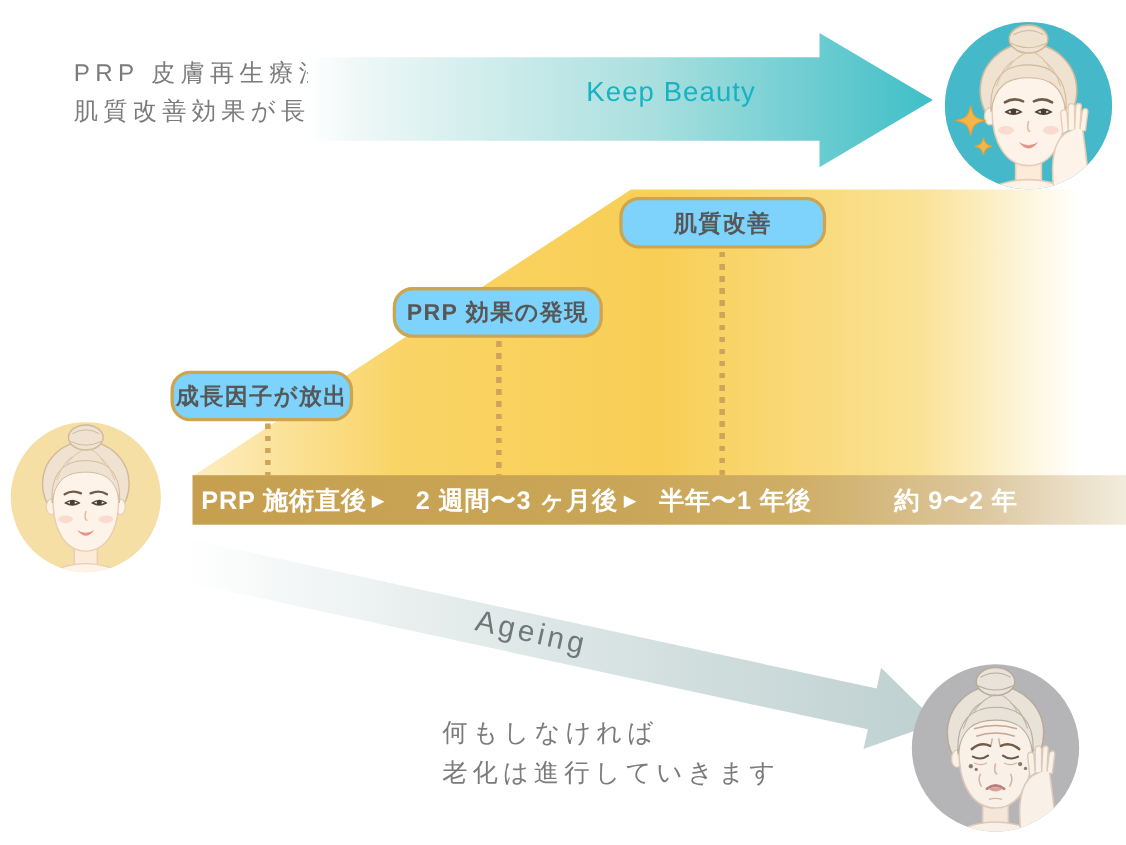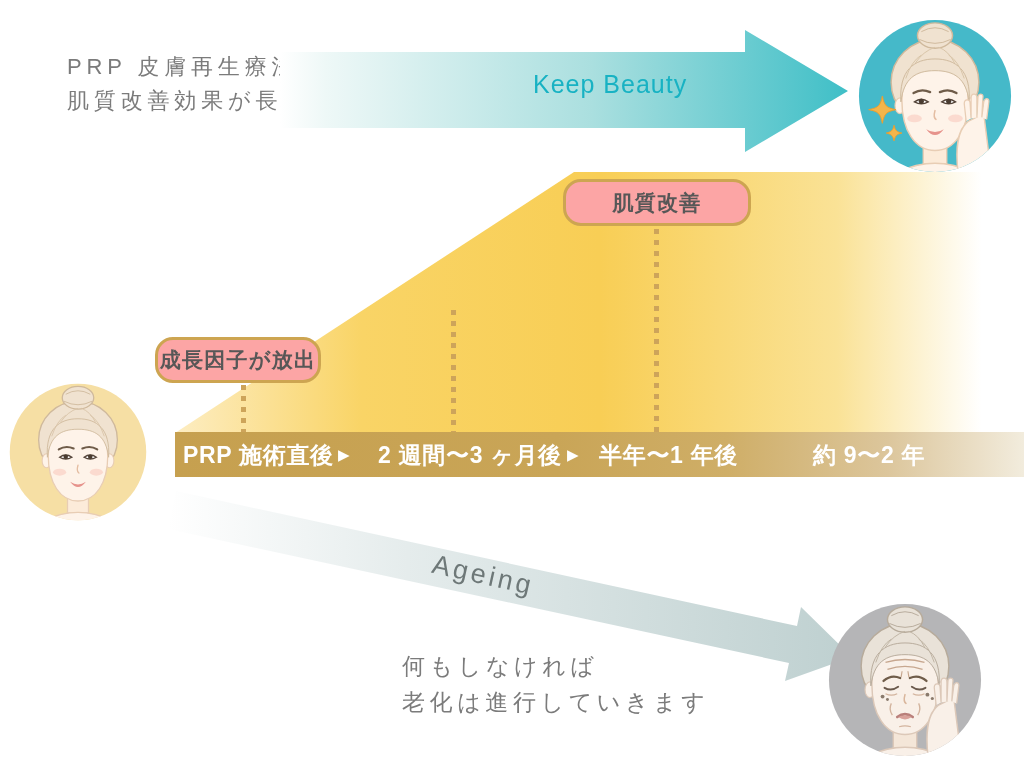--- a/index.html
+++ b/index.html
@@ -14,21 +14,21 @@
   #keep-beauty-arrow{left:270px;top:25px;width:585px;height:132px;}
   #keep-beauty-label{left:533px;top:70px;font-size:25px;color:#18b2c3;letter-spacing:0.04em;}
   
   #wedge{
     left:175px;top:172px;width:849px;height:261px;
     background:linear-gradient(90deg,#fdedc2 0%,#f9d466 22%,#f8ce55 50%,#fae296 78%,#ffffff 95%);
     clip-path:polygon(0% 100%,47% 0%,100% 0%,100% 100%);
   }
   
   .milestone{
-    background:#fca5a5;border:3px solid #cda551;border-radius:18px;box-sizing:border-box;
+    background:#7dd3fc;border:3px solid #cda551;border-radius:18px;box-sizing:border-box;
     display:flex;align-items:center;justify-content:center;
     color:#575757;font-weight:700;font-size:21px;letter-spacing:0.06em;white-space:nowrap;
   }
   #milestone-1{left:155px;top:337px;width:166px;height:46px;}
   #milestone-2{left:357px;top:261px;width:191px;height:46px;}
   #milestone-3{left:563px;top:179px;width:188px;height:47px;}
   .dotline{
     width:5px;
     background:repeating-linear-gradient(to bottom,#cda45a 0,#cda45a 5px,transparent 5px,transparent 11px);
   }
@@ -84,20 +84,21 @@
   </svg>
   <div class="abs" id="keep-beauty-label">Keep Beauty</div>
 
   <div class="abs" id="wedge"></div>
 
   <div class="abs dotline" id="dotline-1"></div>
   <div class="abs dotline" id="dotline-2"></div>
   <div class="abs dotline" id="dotline-3"></div>
 
   <div class="abs milestone" id="milestone-1">成長因子が放出</div>
+  <div class="abs milestone" id="milestone-2">PRP 効果の発現</div>
   <div class="abs milestone" id="milestone-3">肌質改善</div>
 
   <div class="abs" id="timeline-bar">
     <span class="bar-label" id="stage-0">PRP 施術直後</span>
     <span class="bar-label bar-sep" id="sep-1">▶</span>
     <span class="bar-label" id="stage-1">2 週間〜3 ヶ月後</span>
     <span class="bar-label bar-sep" id="sep-2">▶</span>
     <span class="bar-label" id="stage-2">半年〜1 年後</span>
     <span class="bar-label" id="stage-3">約 9〜2 年</span>
   </div>

